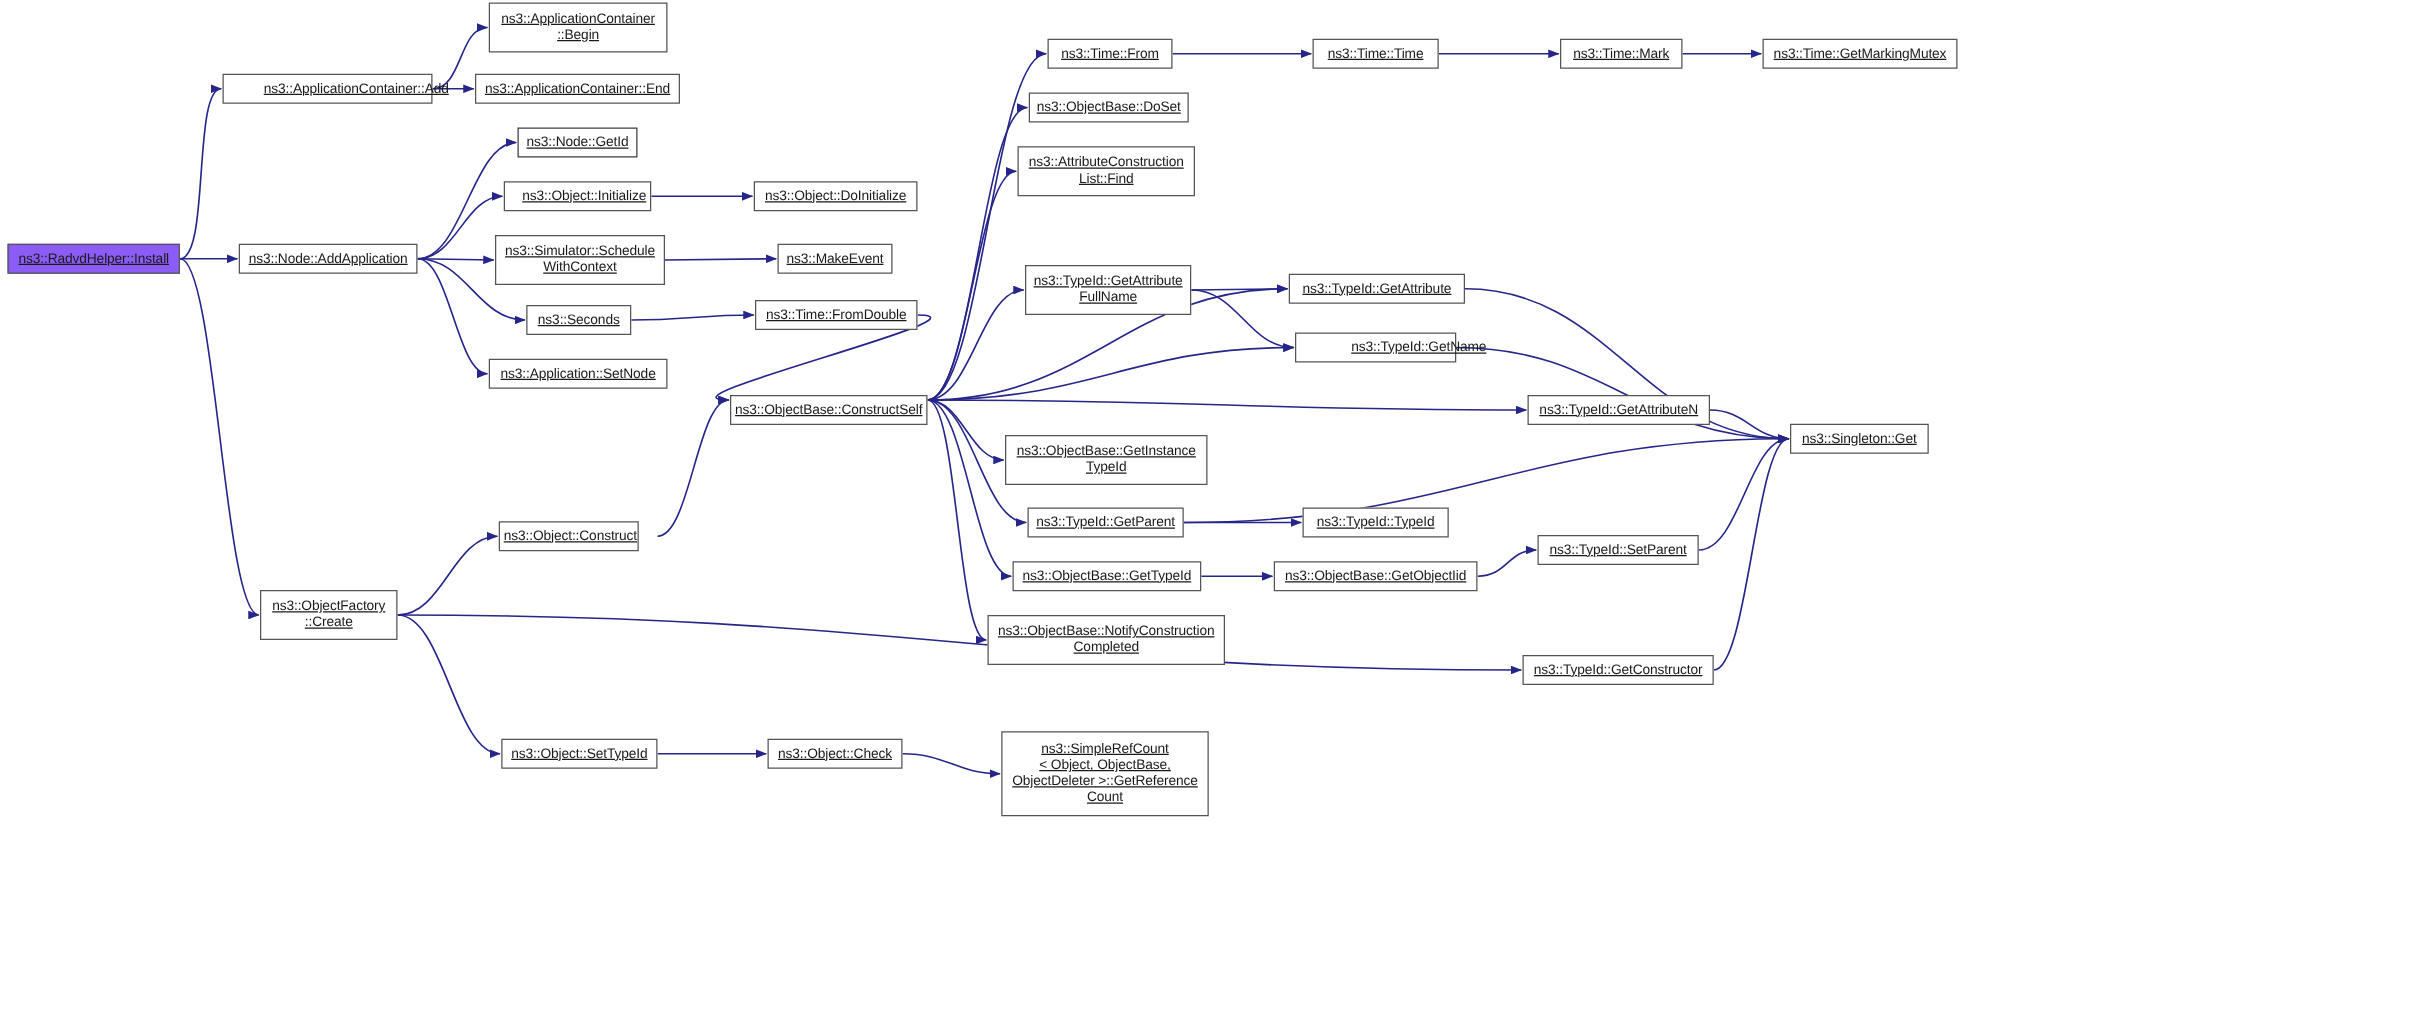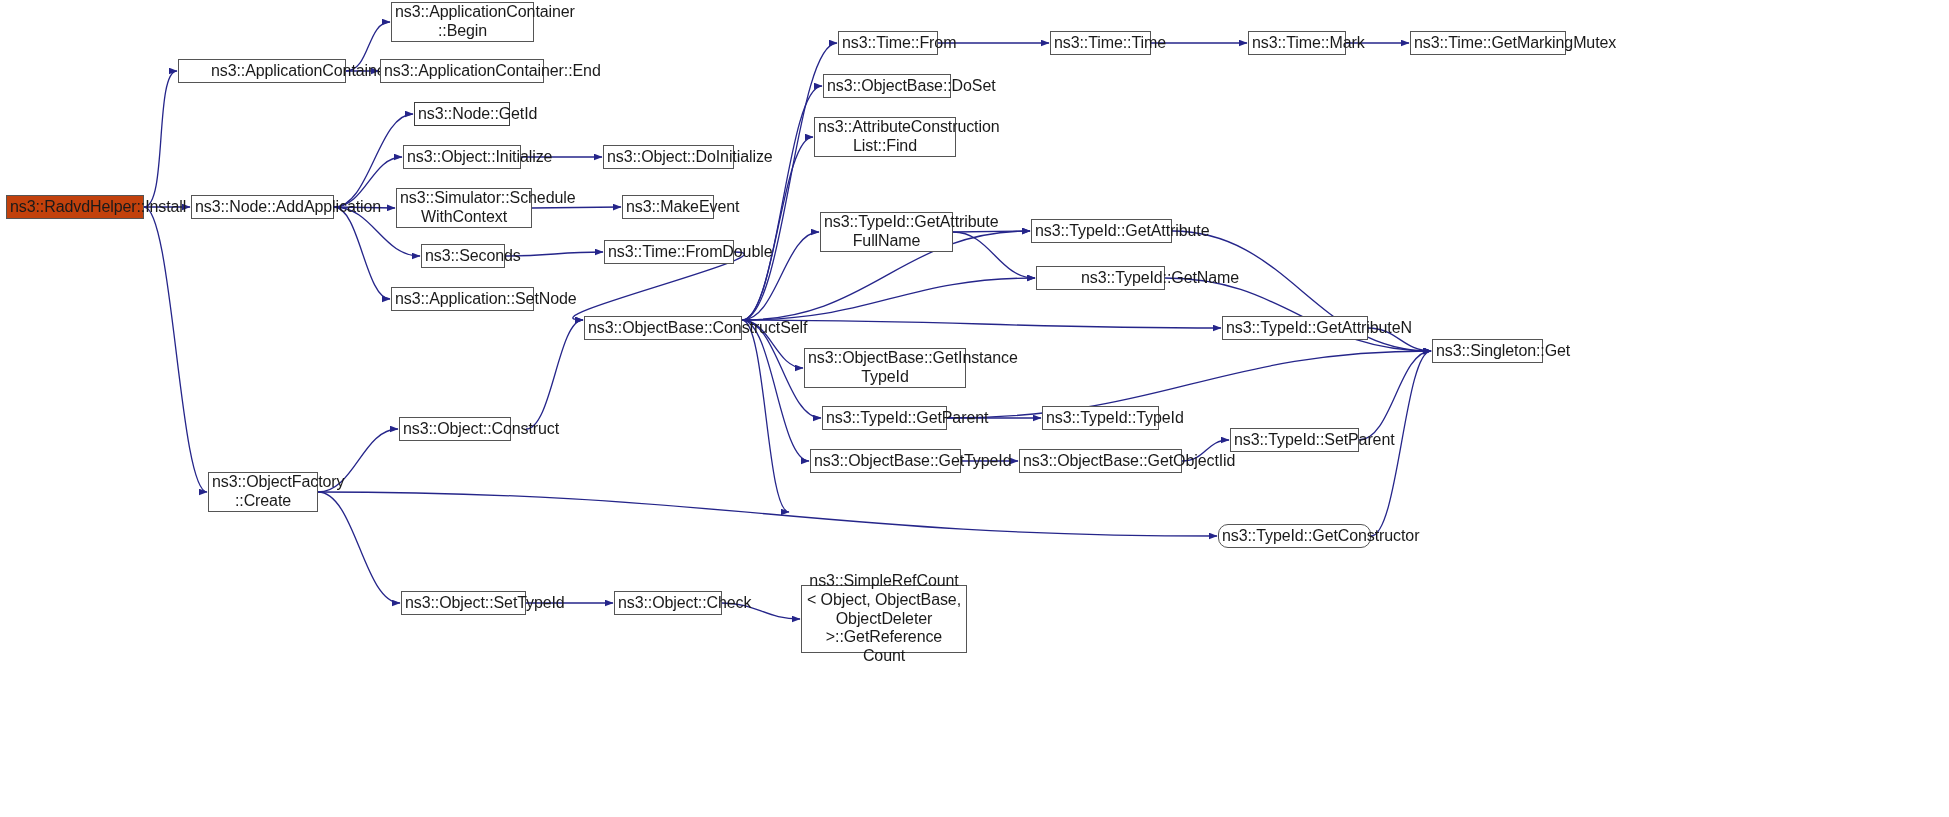--- a/index.html
+++ b/index.html
@@ -30,33 +30,34 @@
     top: 0;
     width: 1949px;
     height: 817px;
   }
   .graph-node {
     position: absolute;
     box-sizing: border-box;
     border: 1px solid #3d3d3d;
     background: #ffffff;
     color: #1a1a1a;
-    font-size: 16px;
+    font-size: 11px;
     line-height: 1.18;
     display: flex;
     align-items: center;
     justify-content: center;
     text-align: center;
     letter-spacing: -0.1px;
     white-space: pre-line;
     padding: 1px 3px;
     cursor: pointer;
+    text-decoration: underline;
   }
   .graph-node.root {
-    background: #c2410c;
+    background: #8b5cf6;
     border-color: #4a4a4a;
   }
   .graph-node.thick {
     border-width: 1.6px;
     border-color: #555555;
   }
   .node-label {
     display: block;
     width: 100%;
   }
@@ -144,29 +145,31 @@
       <div class="graph-node thick" style="left: 838px; top: 31px; width: 100px; height: 24px;"><span class="node-label">ns3::Time::From</span></div>
       <div class="graph-node thick" style="left: 823px; top: 74px; width: 128px; height: 24px;"><span class="node-label">ns3::ObjectBase::DoSet</span></div>
       <div class="graph-node thick" style="left: 814px; top: 117px; width: 142px; height: 40px;"><span class="node-label">ns3::AttributeConstruction
 List::Find</span></div>
       <div class="graph-node thick" style="left: 820px; top: 212px; width: 133px; height: 40px;"><span class="node-label">ns3::TypeId::GetAttribute
 FullName</span></div>
       <div class="graph-node thick" style="left: 804px; top: 348px; width: 162px; height: 40px;"><span class="node-label">ns3::ObjectBase::GetInstance
 TypeId</span></div>
       <div class="graph-node thick" style="left: 822px; top: 406px; width: 125px; height: 24px;"><span class="node-label">ns3::TypeId::GetParent</span></div>
       <div class="graph-node thick" style="left: 810px; top: 449px; width: 151px; height: 24px;"><span class="node-label">ns3::ObjectBase::GetTypeId</span></div>
+      <div class="graph-node thick" style="left: 790px; top: 492px; width: 190px; height: 40px;"><span class="node-label">ns3::ObjectBase::NotifyConstruction
+Completed</span></div>
       <div class="graph-node thick" style="left: 801px; top: 585px; width: 166px; height: 68px;"><span class="node-label">ns3::SimpleRefCount
 &lt; Object, ObjectBase,
 ObjectDeleter &gt;::GetReference
 Count</span></div>
       <div class="graph-node thick" style="left: 1031px; top: 219px; width: 141px; height: 24px;"><span class="node-label">ns3::TypeId::GetAttribute</span></div>
       <div class="graph-node thick" style="left: 1036px; top: 266px; width: 129px; height: 24px; padding-left: 44px;"><span class="node-label">ns3::TypeId::GetName</span></div>
       <div class="graph-node thick" style="left: 1042px; top: 406px; width: 117px; height: 24px;"><span class="node-label">ns3::TypeId::TypeId</span></div>
       <div class="graph-node thick" style="left: 1019px; top: 449px; width: 163px; height: 24px;"><span class="node-label">ns3::ObjectBase::GetObjectIid</span></div>
       <div class="graph-node thick" style="left: 1050px; top: 31px; width: 101px; height: 24px;"><span class="node-label">ns3::Time::Time</span></div>
       <div class="graph-node thick" style="left: 1248px; top: 31px; width: 98px; height: 24px;"><span class="node-label">ns3::Time::Mark</span></div>
       <div class="graph-node thick" style="left: 1222px; top: 316px; width: 146px; height: 24px;"><span class="node-label">ns3::TypeId::GetAttributeN</span></div>
       <div class="graph-node thick" style="left: 1230px; top: 428px; width: 129px; height: 24px;"><span class="node-label">ns3::TypeId::SetParent</span></div>
-      <div class="graph-node thick" style="left: 1218px; top: 524px; width: 153px; height: 24px; border-radius: 10px;"><span class="node-label">ns3::TypeId::GetConstructor</span></div>
+      <div class="graph-node thick" style="left: 1218px; top: 524px; width: 153px; height: 24px;"><span class="node-label">ns3::TypeId::GetConstructor</span></div>
       <div class="graph-node thick" style="left: 1432px; top: 339px; width: 111px; height: 24px;"><span class="node-label">ns3::Singleton::Get</span></div>
       <div class="graph-node thick" style="left: 1410px; top: 31px; width: 156px; height: 24px;"><span class="node-label">ns3::Time::GetMarkingMutex</span></div>
     </div>
 </div>
 
 </body></html>

